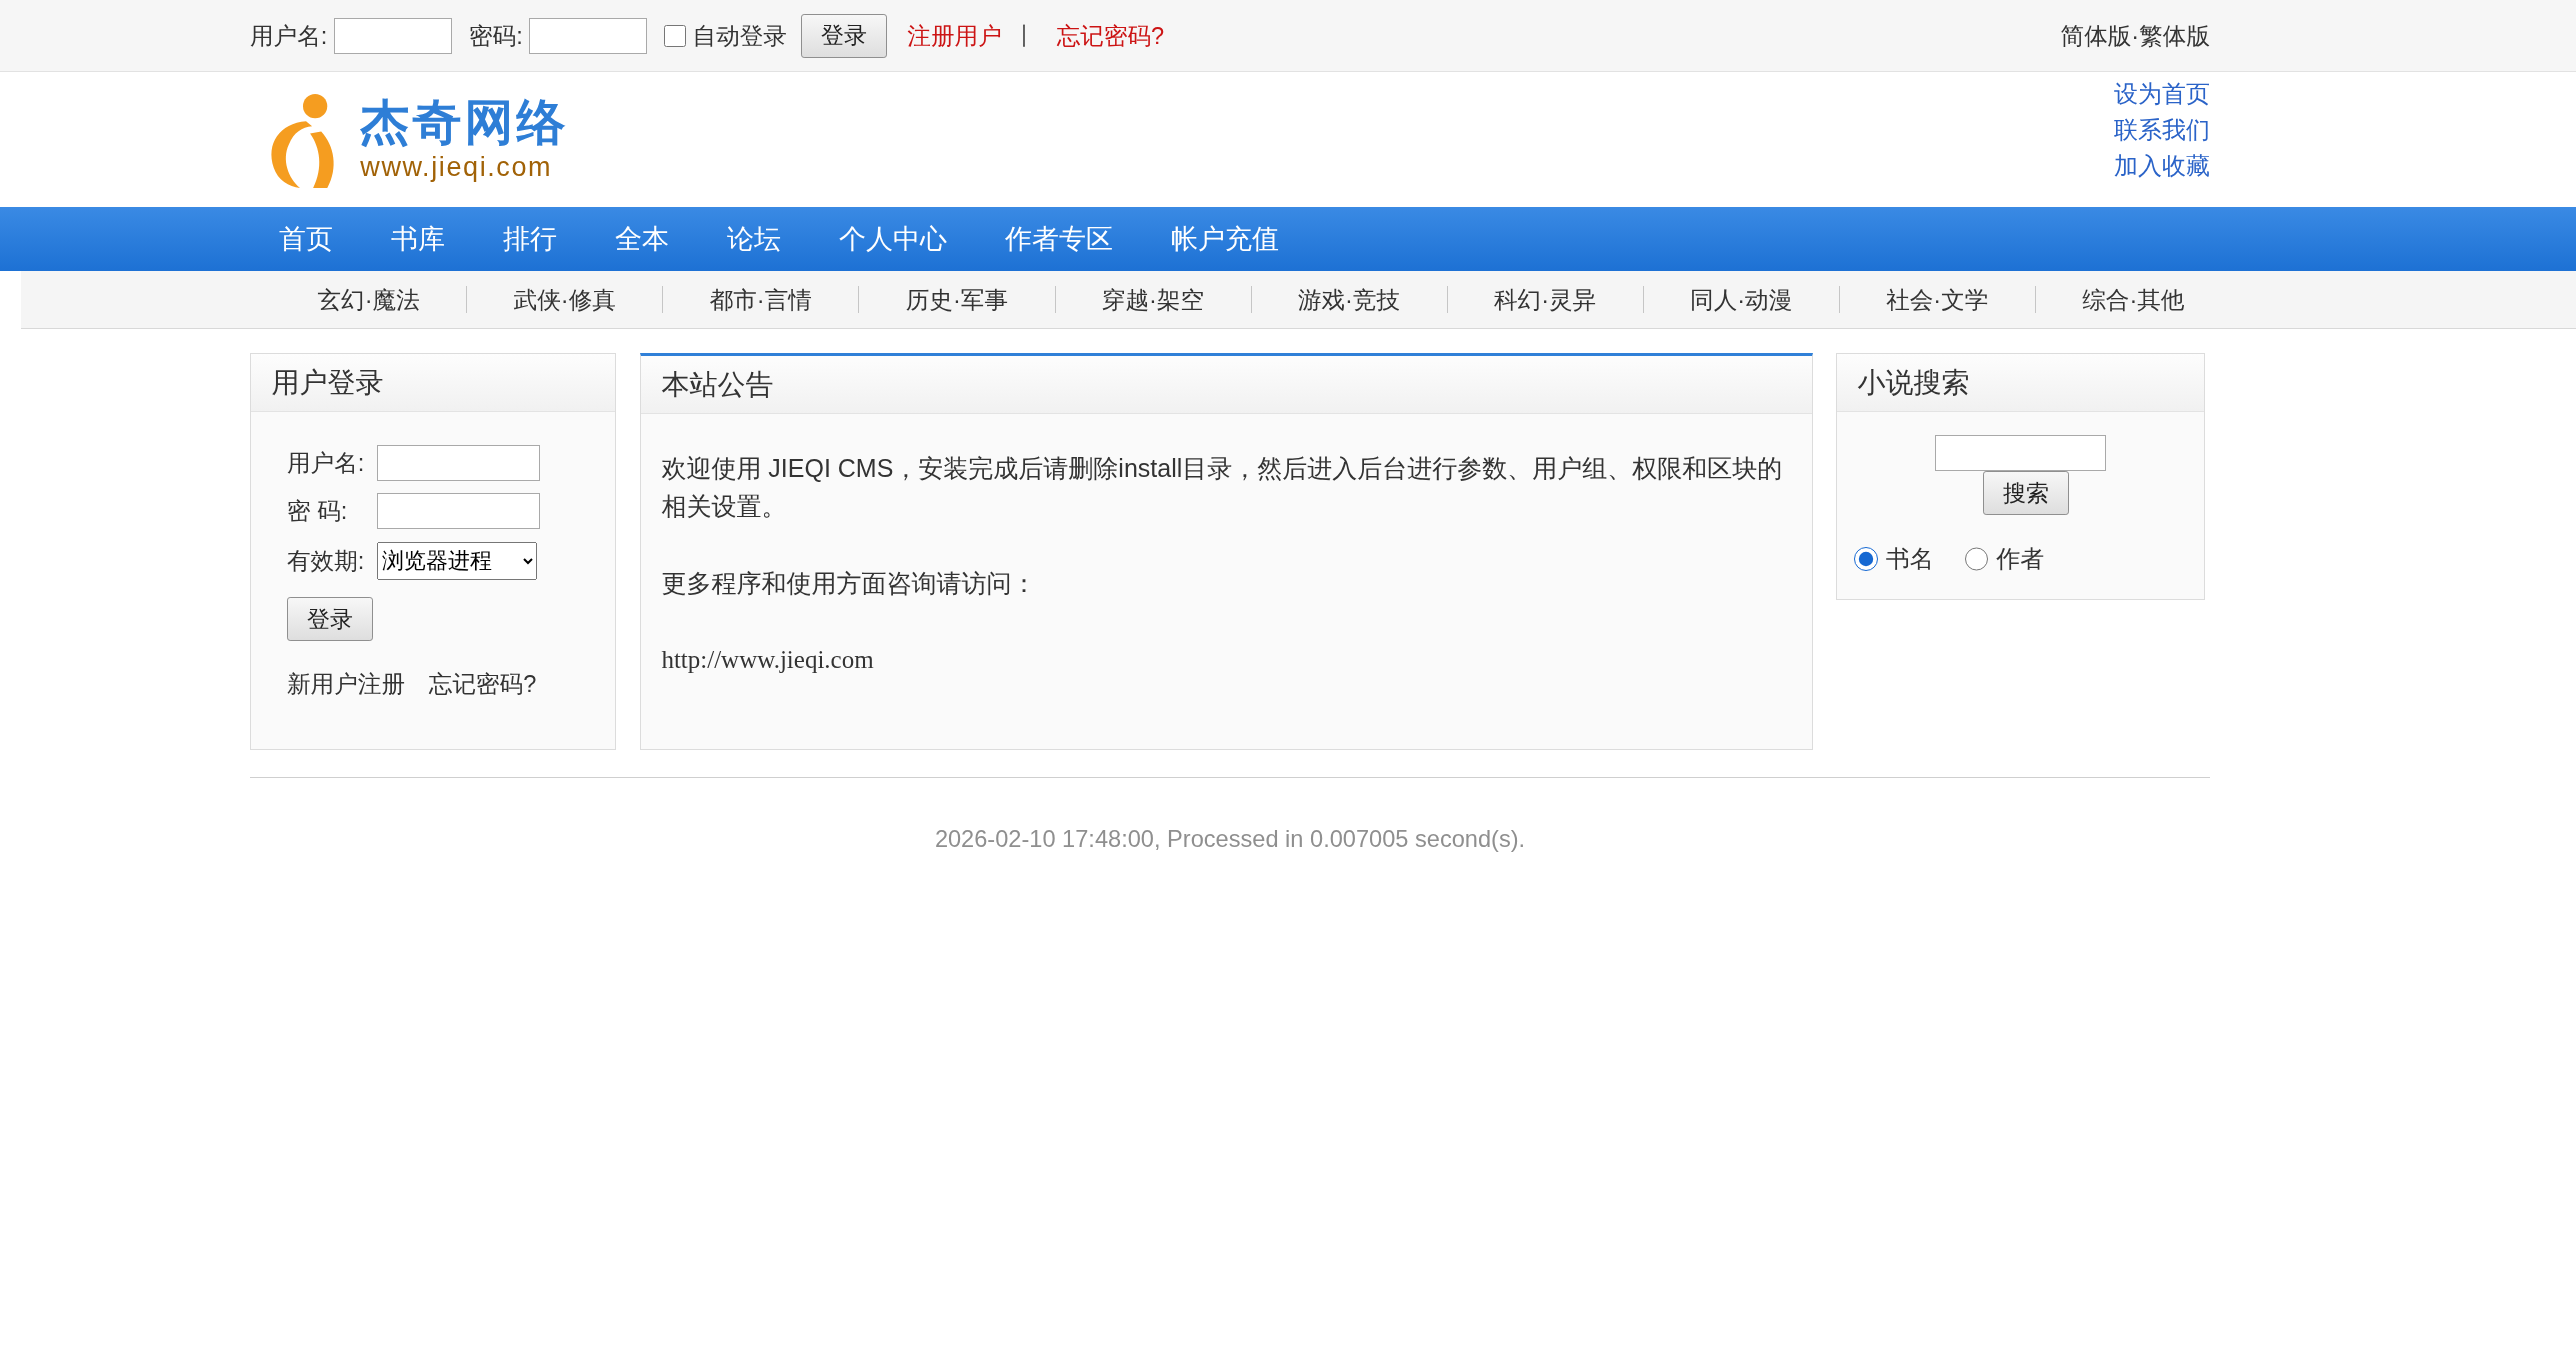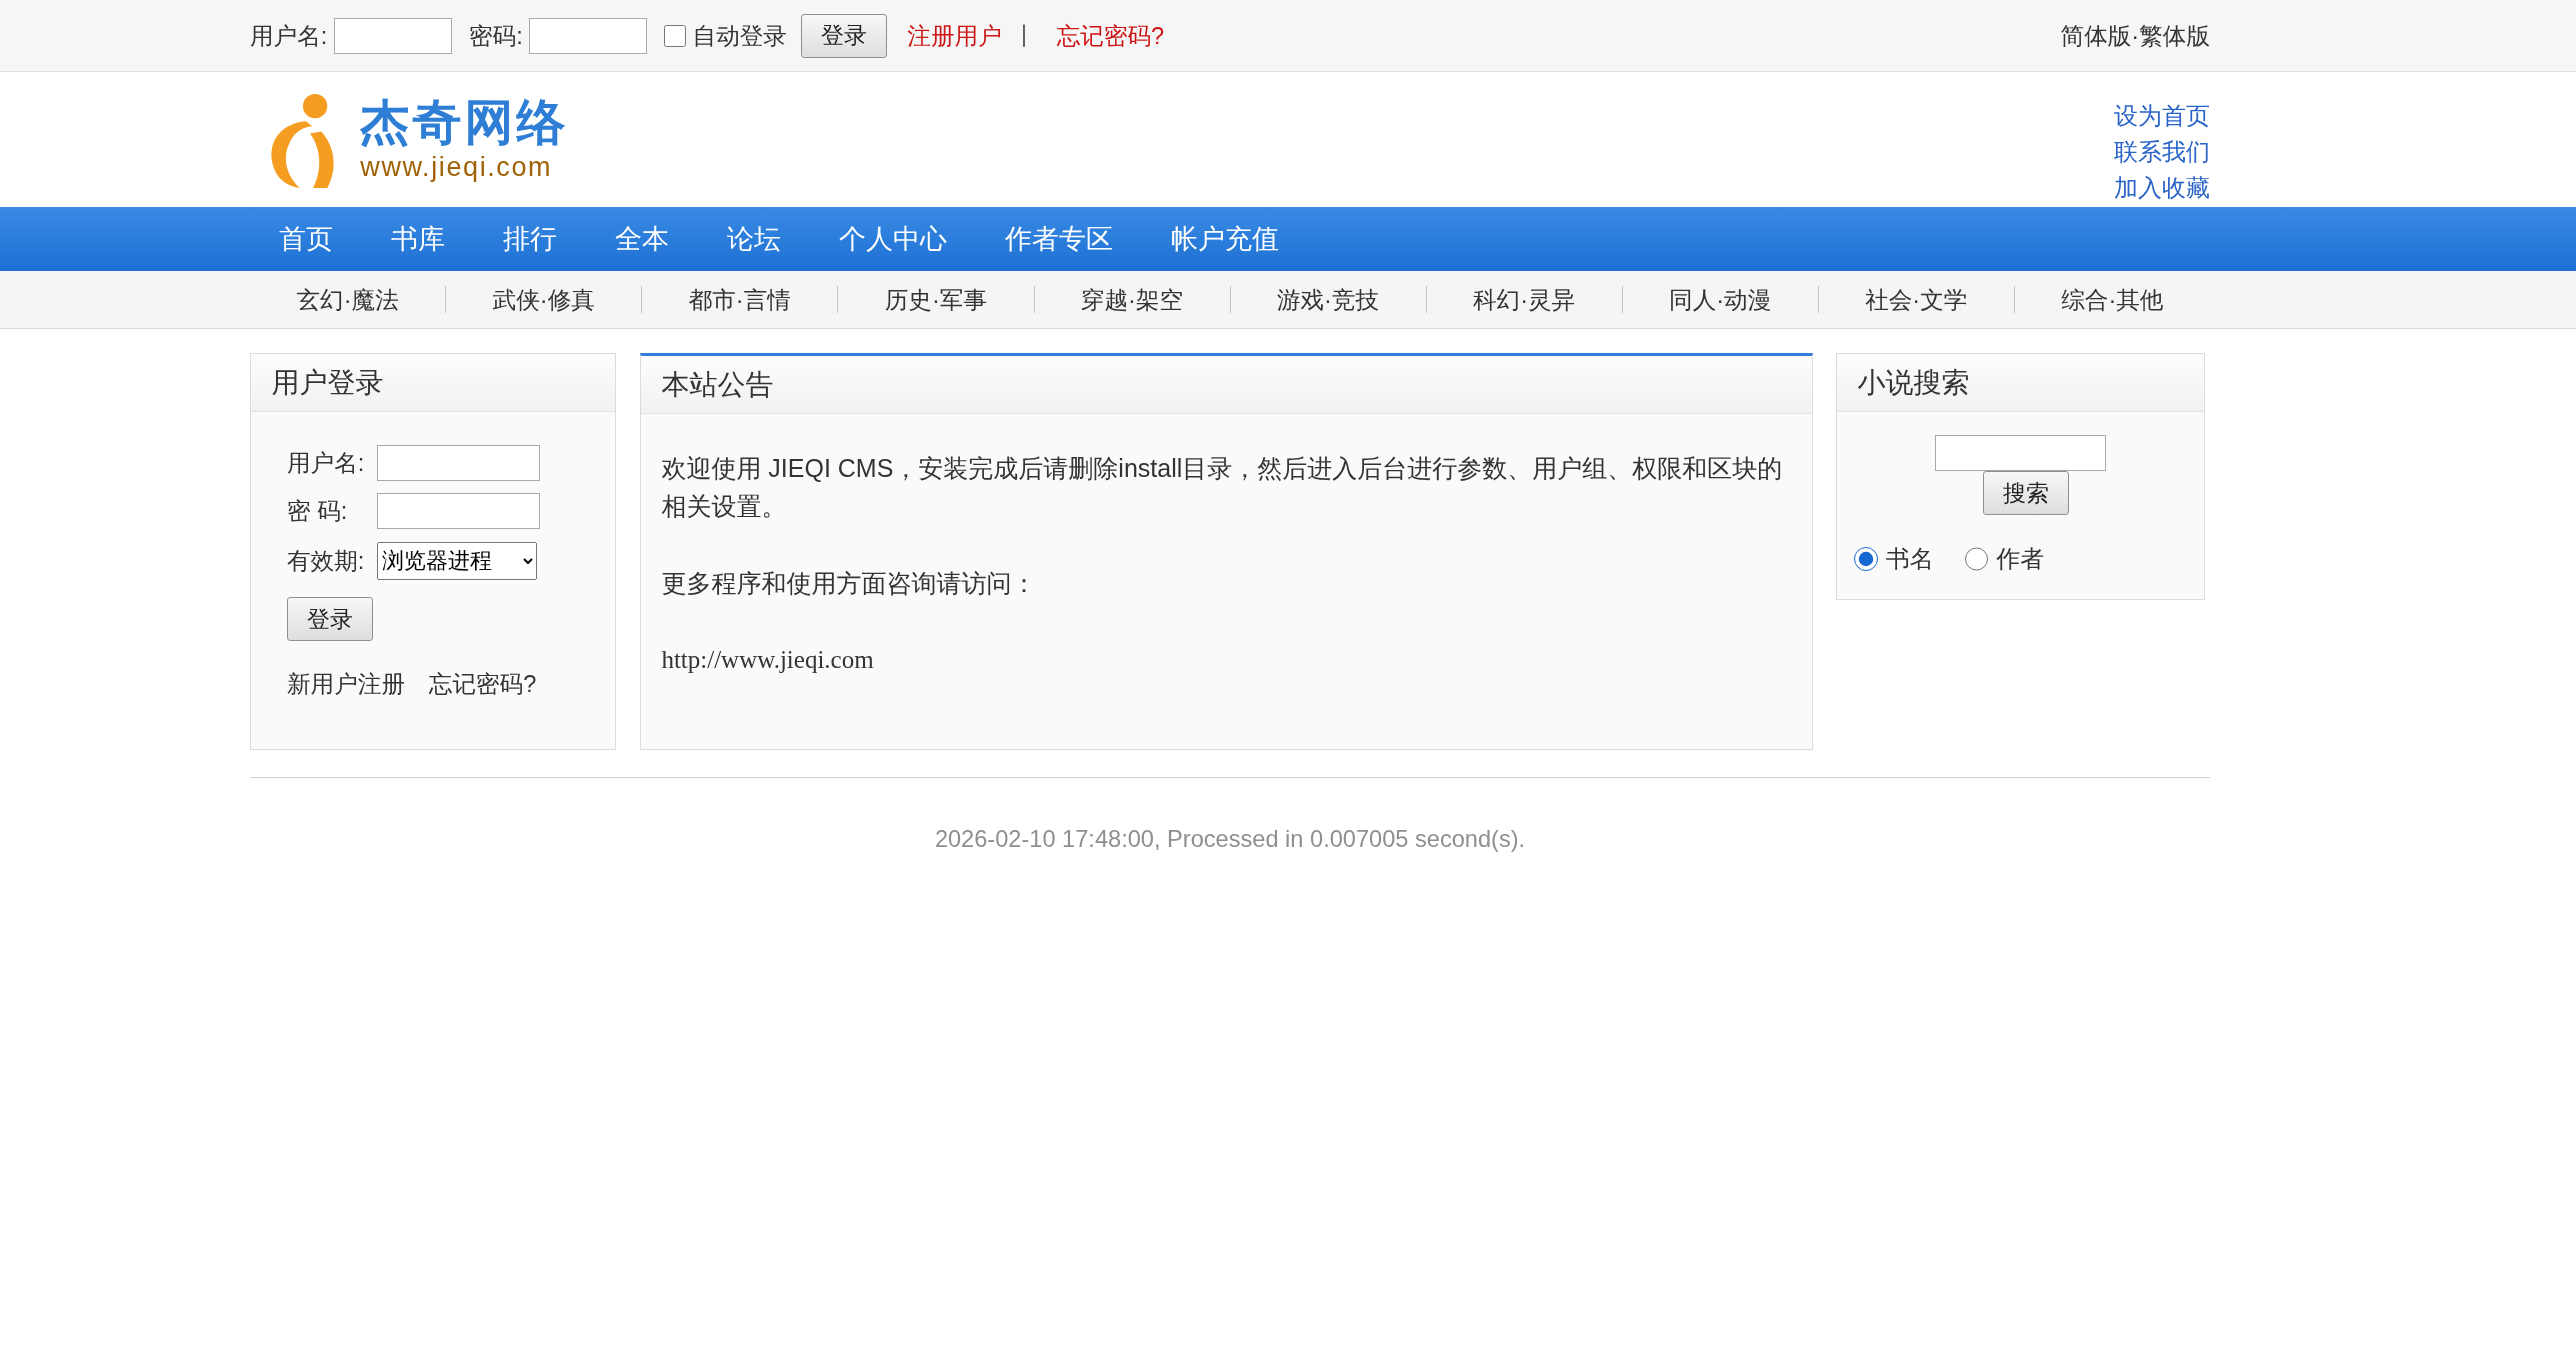--- a/index.html
+++ b/index.html
@@ -24,31 +24,31 @@
   .lang { margin-left: auto; color: #333; cursor: pointer; }
 
   
   .header { height: 135px; background: #fff; }
   .header .inner { height: 100%; display: flex; align-items: center; position: relative; }
   .logo { display: flex; align-items: center; cursor: pointer; }
   .logo svg { width: 104px; height: 101px; }
   .logo-txt { margin-left: 6.3px; }
   .logo-title { font-size: 49px; font-weight: bold; color: #2e7ed6; letter-spacing: 3.1px; line-height: 52px; }
   .logo-url { font-size: 27px; color: #a16207; letter-spacing: 1.6px; margin-top: 3.1px; }
-  .hdr-links { position: absolute; right: 0; top: 26px; text-align: right; }
+  .hdr-links { position: absolute; right: 0; top: 4px; text-align: right; }
   .hdr-links a { display: block; color: #2a63c8; font-size: 24px; line-height: 36px;
     text-decoration: none; cursor: pointer; }
 
   
   .nav { height: 64px; background: linear-gradient(180deg, #3a8ae4, #1d71d4); }
   .nav .inner { display: flex; height: 100%; }
   .nav-item { padding: 0 29px; line-height: 64px; font-size: 27px; color: #fff; cursor: pointer; }
 
   
-  .subnav { height: 58px; background: #f5f5f5; border-bottom: 0.8px solid #d8d8d8; }
+  .subnav { height: 58px; background: #f5f5f5; border-bottom: 0.8px solid #d8d8d8; margin-left: 21px; }
   .subnav .inner { display: flex; align-items: center; height: 100%; }
   .subnav-item { flex: 1; text-align: center; font-size: 23.6px; color: #333; cursor: pointer;
     line-height: 58px; }
   .vsep { width: 0.8px; height: 27px; background: #c6c6c6; }
 
   
   .main { margin-top: 23.6px; display: flex; }
   .col-left  { width: 366px; }
   .col-center{ width: 1173px; margin-left: 24px; }
   .col-right { width: 369px; margin-left: 23px; }

